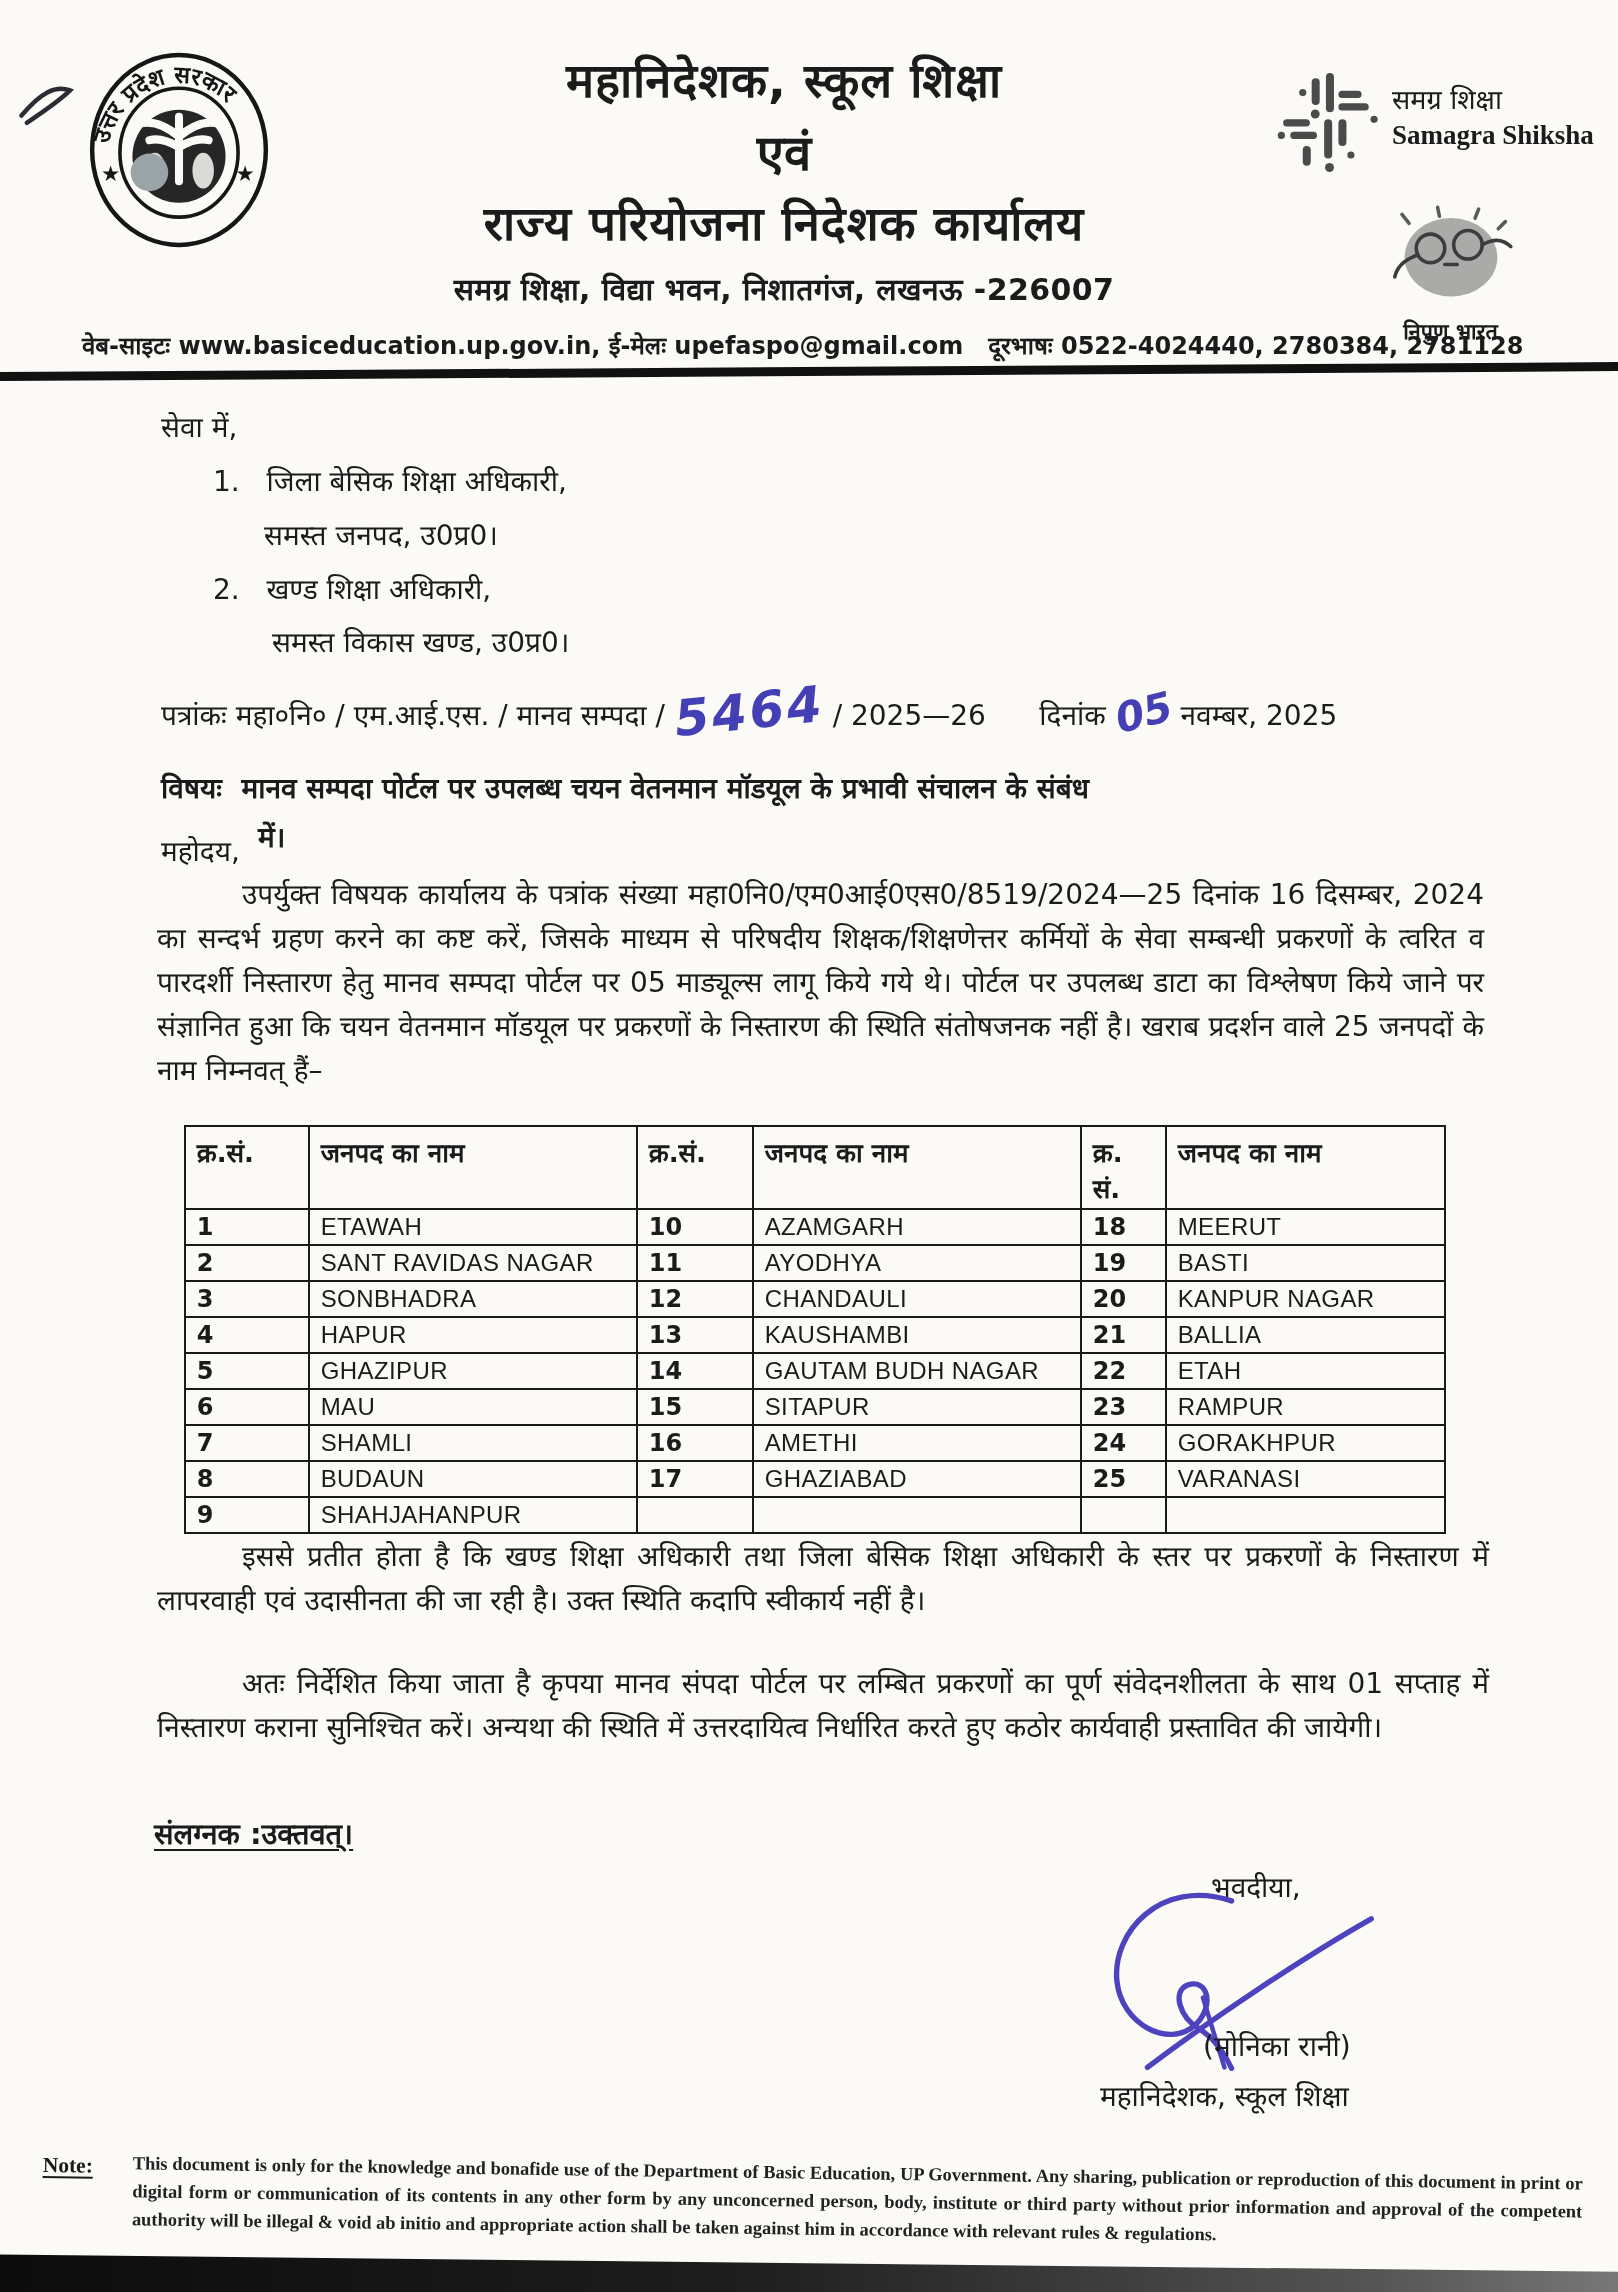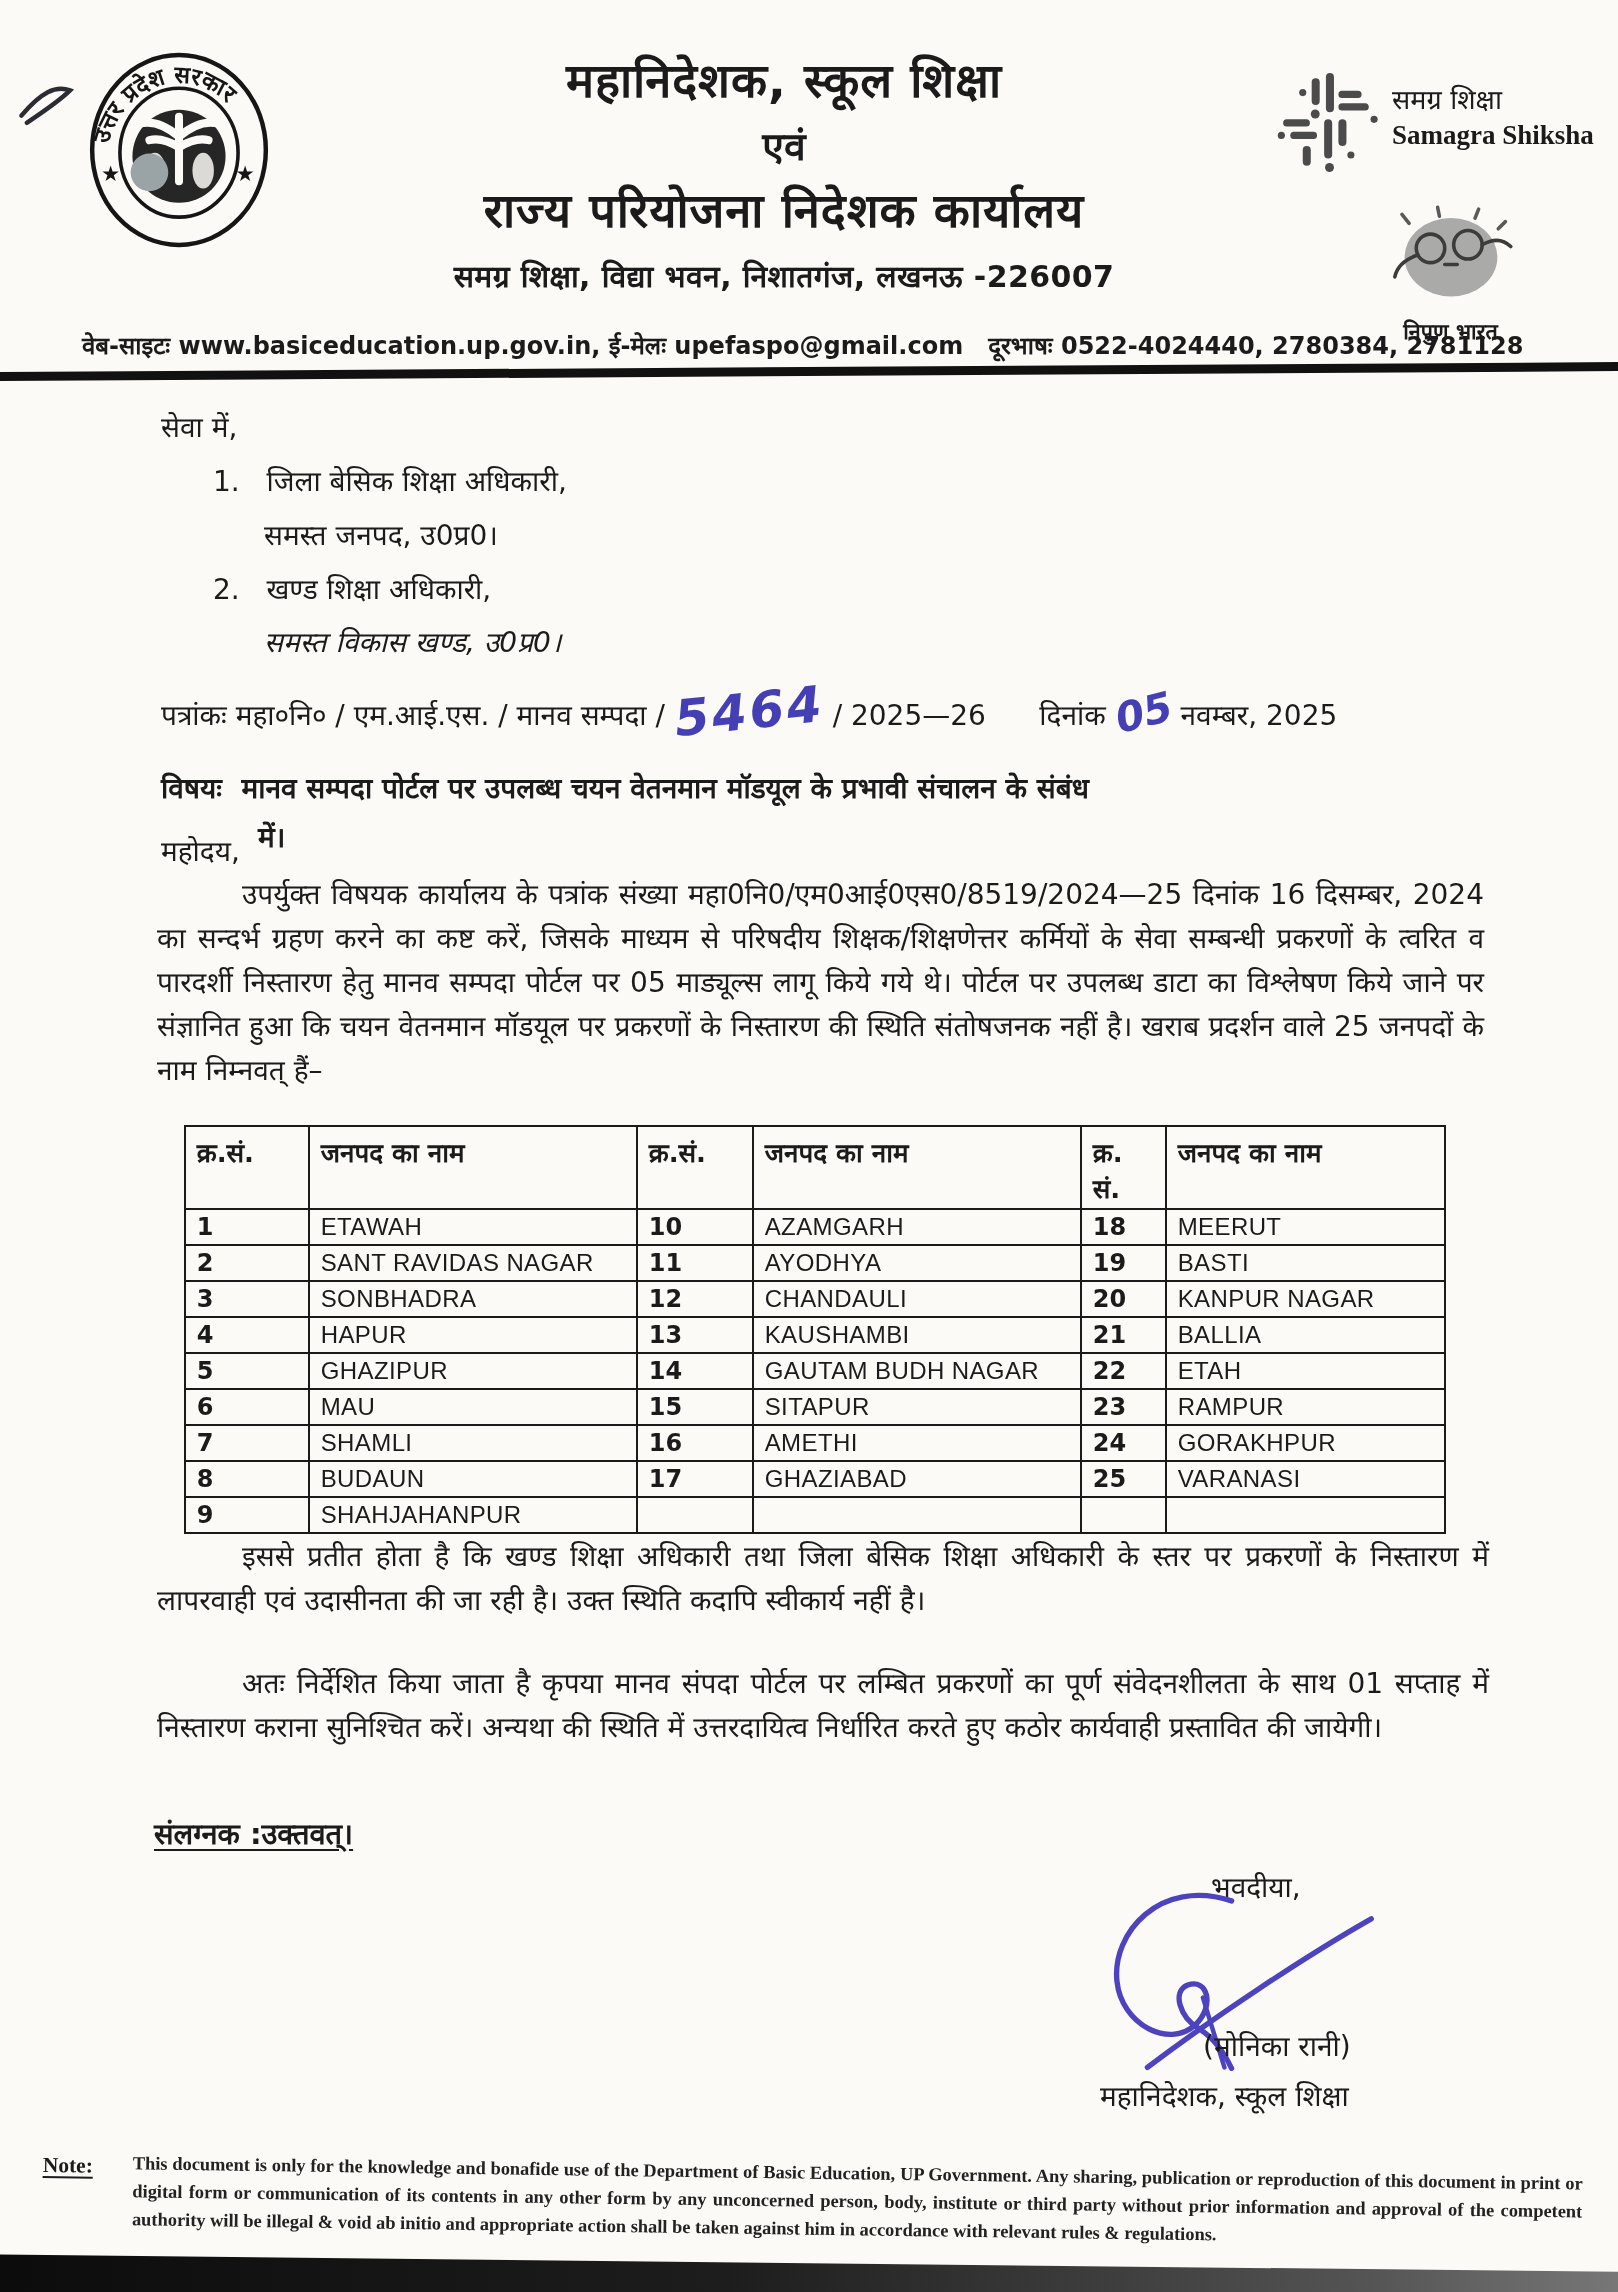--- a/index.html
+++ b/index.html
@@ -7,21 +7,21 @@
   .page {
     position:relative; width:1618px; height:2293px; margin:0 auto;
     background:#fbfaf7; overflow:hidden; color:#1b1b1b;
     font-family:"DejaVu Sans", sans-serif;
   }
   .abs { position:absolute; }
 
   
   .title-block { left:269px; top:47px; width:1030px; text-align:center; }
   .title-1 { font-size:47px; font-weight:700; letter-spacing:0.9px; }
-  .title-evam { font-size:39px; font-weight:700; margin-top:7.2px; }
+  .title-evam { font-size:49px; font-weight:700; margin-top:7.2px; }
   .title-2 { font-size:47px; font-weight:700; letter-spacing:0.9px; margin-top:5.4px; }
   .title-addr { font-size:30px; font-weight:700; margin-top:14.3px; letter-spacing:0.4px; }
 
   .contact-line { left:82px; top:328px; width:1469px; font-size:24px; font-weight:600; white-space:nowrap; }
   .contact-line .lbl { font-weight:700; }
   .top-rule { left:-18px; top:367px; width:1666px; height:9px; background:#111; transform:rotate(-0.35deg); }
 
   .samagra-box { left:1276px; top:73px; width:269px; }
   .samagra-text-hi { position:absolute; left:116px; top:7.2px;  font-size:27px; font-weight:400; white-space:nowrap; }
   .samagra-text-en { position:absolute; left:116px; top:47px; font-size:27px; font-family:"Liberation Serif", serif; font-weight:600; white-space:nowrap; }
@@ -148,21 +148,21 @@
   <div class="line" style="left:161px; top:407px;">सेवा में,</div>
   <div class="line" style="left:213px; top:461px;">
     <span>1.</span>&nbsp;&nbsp;
     <span>जिला बेसिक शिक्षा अधिकारी,</span>
   </div>
   <div class="line" style="left:264px; top:515px;">समस्त जनपद, उ0प्र0।</div>
   <div class="line" style="left:213px; top:569px;">
     <span>2.</span>&nbsp;&nbsp;
     <span>खण्ड शिक्षा अधिकारी,</span>
   </div>
-  <div class="line" style="left:264px; top:622px;font-style:italic;">समस्त विकास खण्ड, उ0प्र0।</div>
+  <div class="line" style="left:272px; top:622px;">समस्त विकास खण्ड, उ0प्र0।</div>
 
   <div class="line" style="left:161px; top:679px;">
     <span>पत्रांकः महा०नि० / एम.आई.एस. / मानव सम्पदा /</span>
     <span class="hw hw-num">5464</span>
     <span>/ 2025—26</span>
     &nbsp;&nbsp;&nbsp;&nbsp;
     <span>दिनांक</span>
     <span class="hw hw-date">05</span>
     <span>नवम्बर, 2025</span>
   </div>

